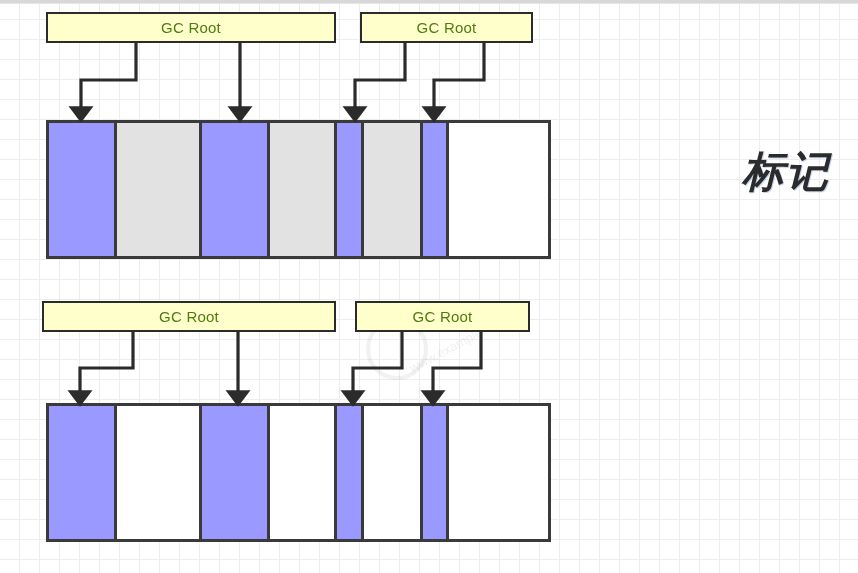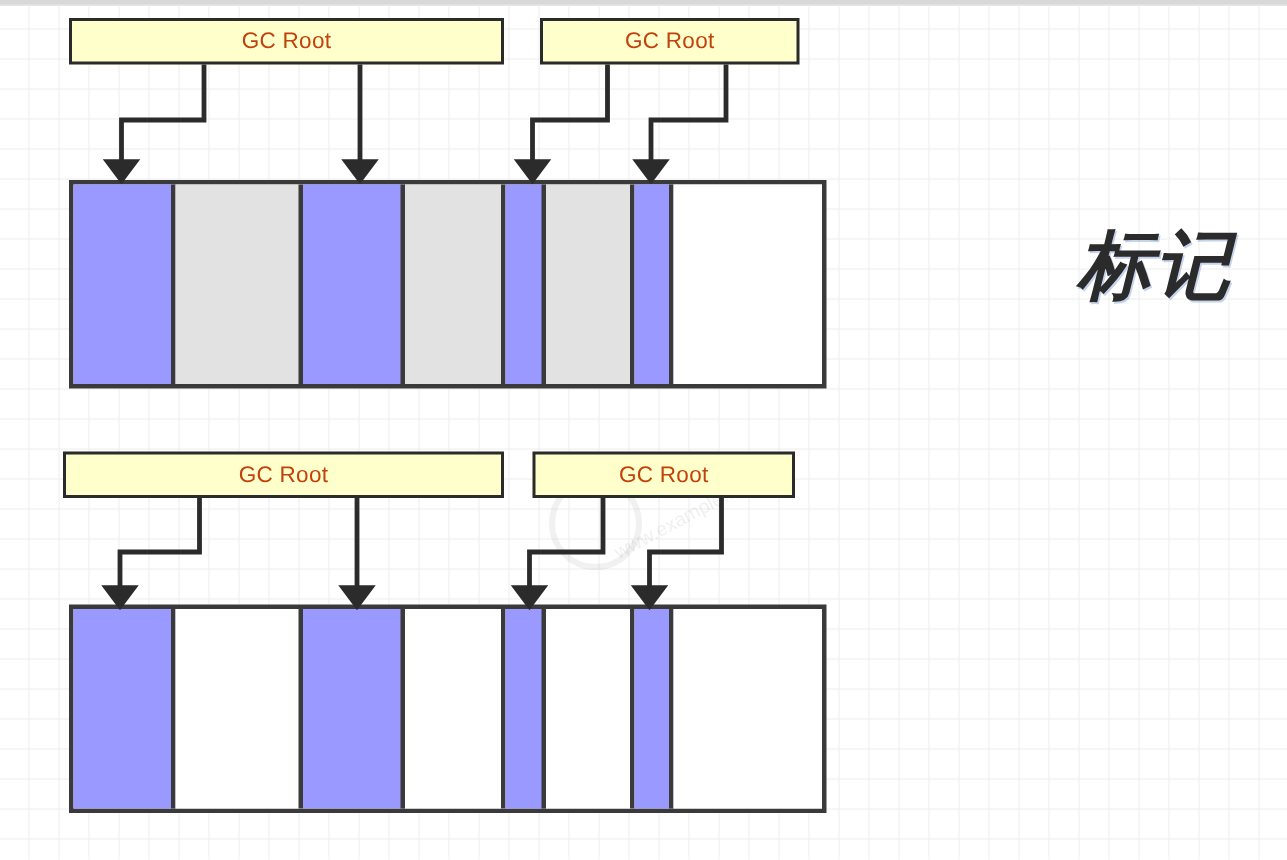--- a/index.html
+++ b/index.html
@@ -36,21 +36,21 @@
     background: #d8d8d8;
     border-bottom: 1px solid #e6e6e6;
   }
 
   
   .gc-root {
     position: absolute;
     box-sizing: border-box;
     background: #ffffcc;
     border: 2px solid #2b2b2b;
-    color: #c2410c;
+    color: #4d7c0f;
     font-size: 15px;
     line-height: 1;
     display: flex;
     align-items: center;
     justify-content: center;
     letter-spacing: 0.2px;
   }
 
   
   .heap-row {
@@ -77,27 +77,28 @@
     position: absolute;
     left: 0; top: 0;
     width: 858px; height: 573px;
     pointer-events: none;
   }
 
   
   .stage-label {
     position: absolute;
     font-family: Liberation Mono, monospace;
-    font-size: 50px;
+    font-size: 42px;
     font-weight: bold;
     font-style: italic;
     color: #2b2b2b;
     letter-spacing: 2px;
     white-space: nowrap;
     text-shadow: 1px 1px 0 rgba(90,130,200,0.35);
+    margin-left: 24px;
   }
 
   
   .watermark {
     position: absolute;
     color: rgba(140,140,140,0.13);
     font-size: 13px;
     white-space: nowrap;
     transform: rotate(-28deg);
     pointer-events: none;

